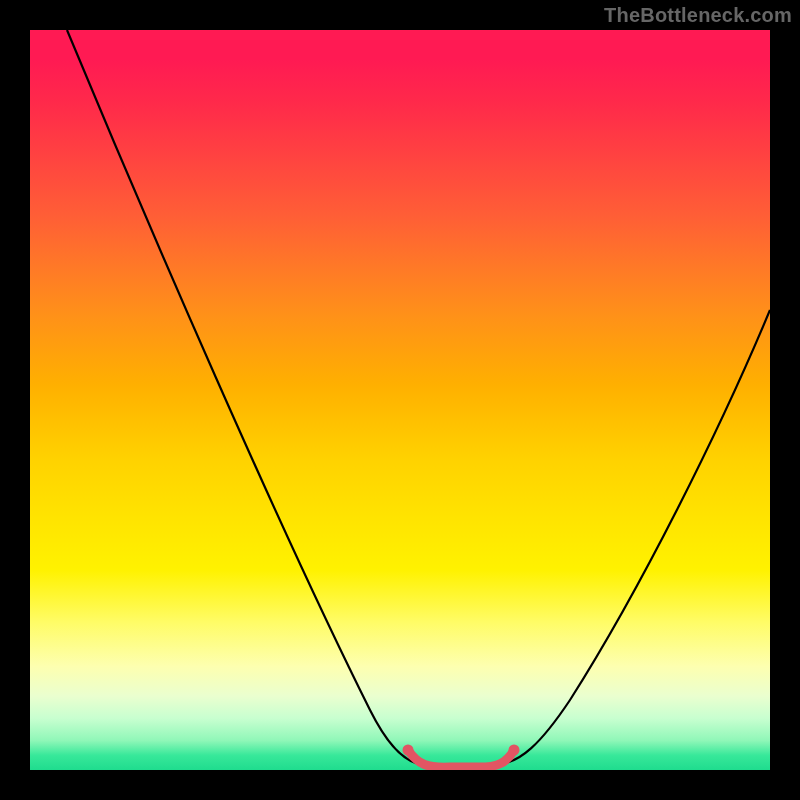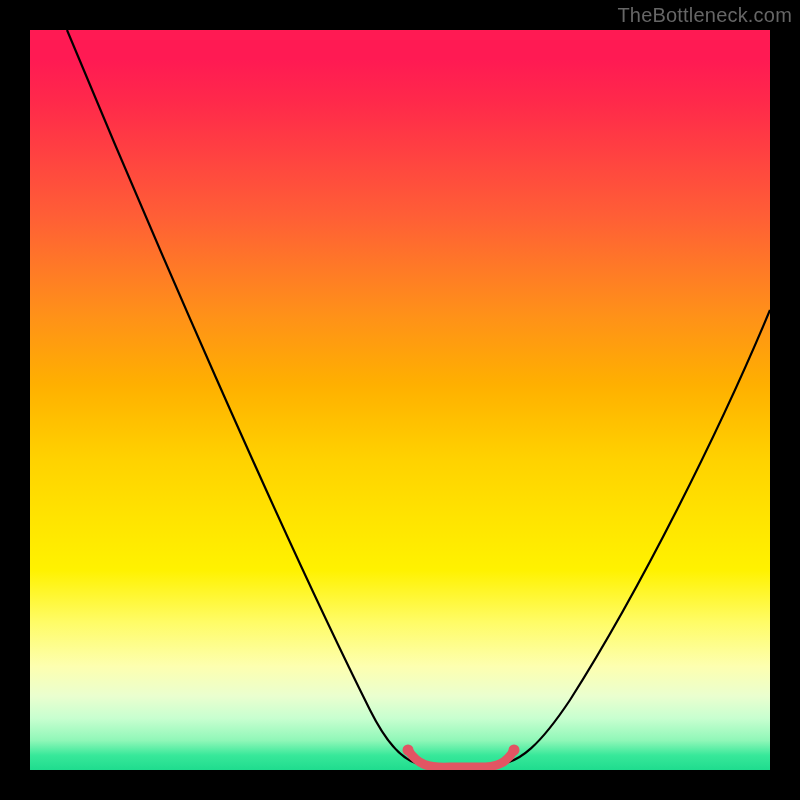--- a/index.html
+++ b/index.html
@@ -47,21 +47,21 @@
       #1fdc8e 100%
     );
   }
   .watermark {
     position: absolute;
     top: 4px;
     right: 8px;
     color: #666;
     font-size: 20px;
     letter-spacing: 0.2px;
-    font-weight: 400;
+    font-weight: 700;
     user-select: none;
   }
   svg.curve {
     position: absolute;
     inset: 0;
   }
 </style>
 </head>
 <body>
 

